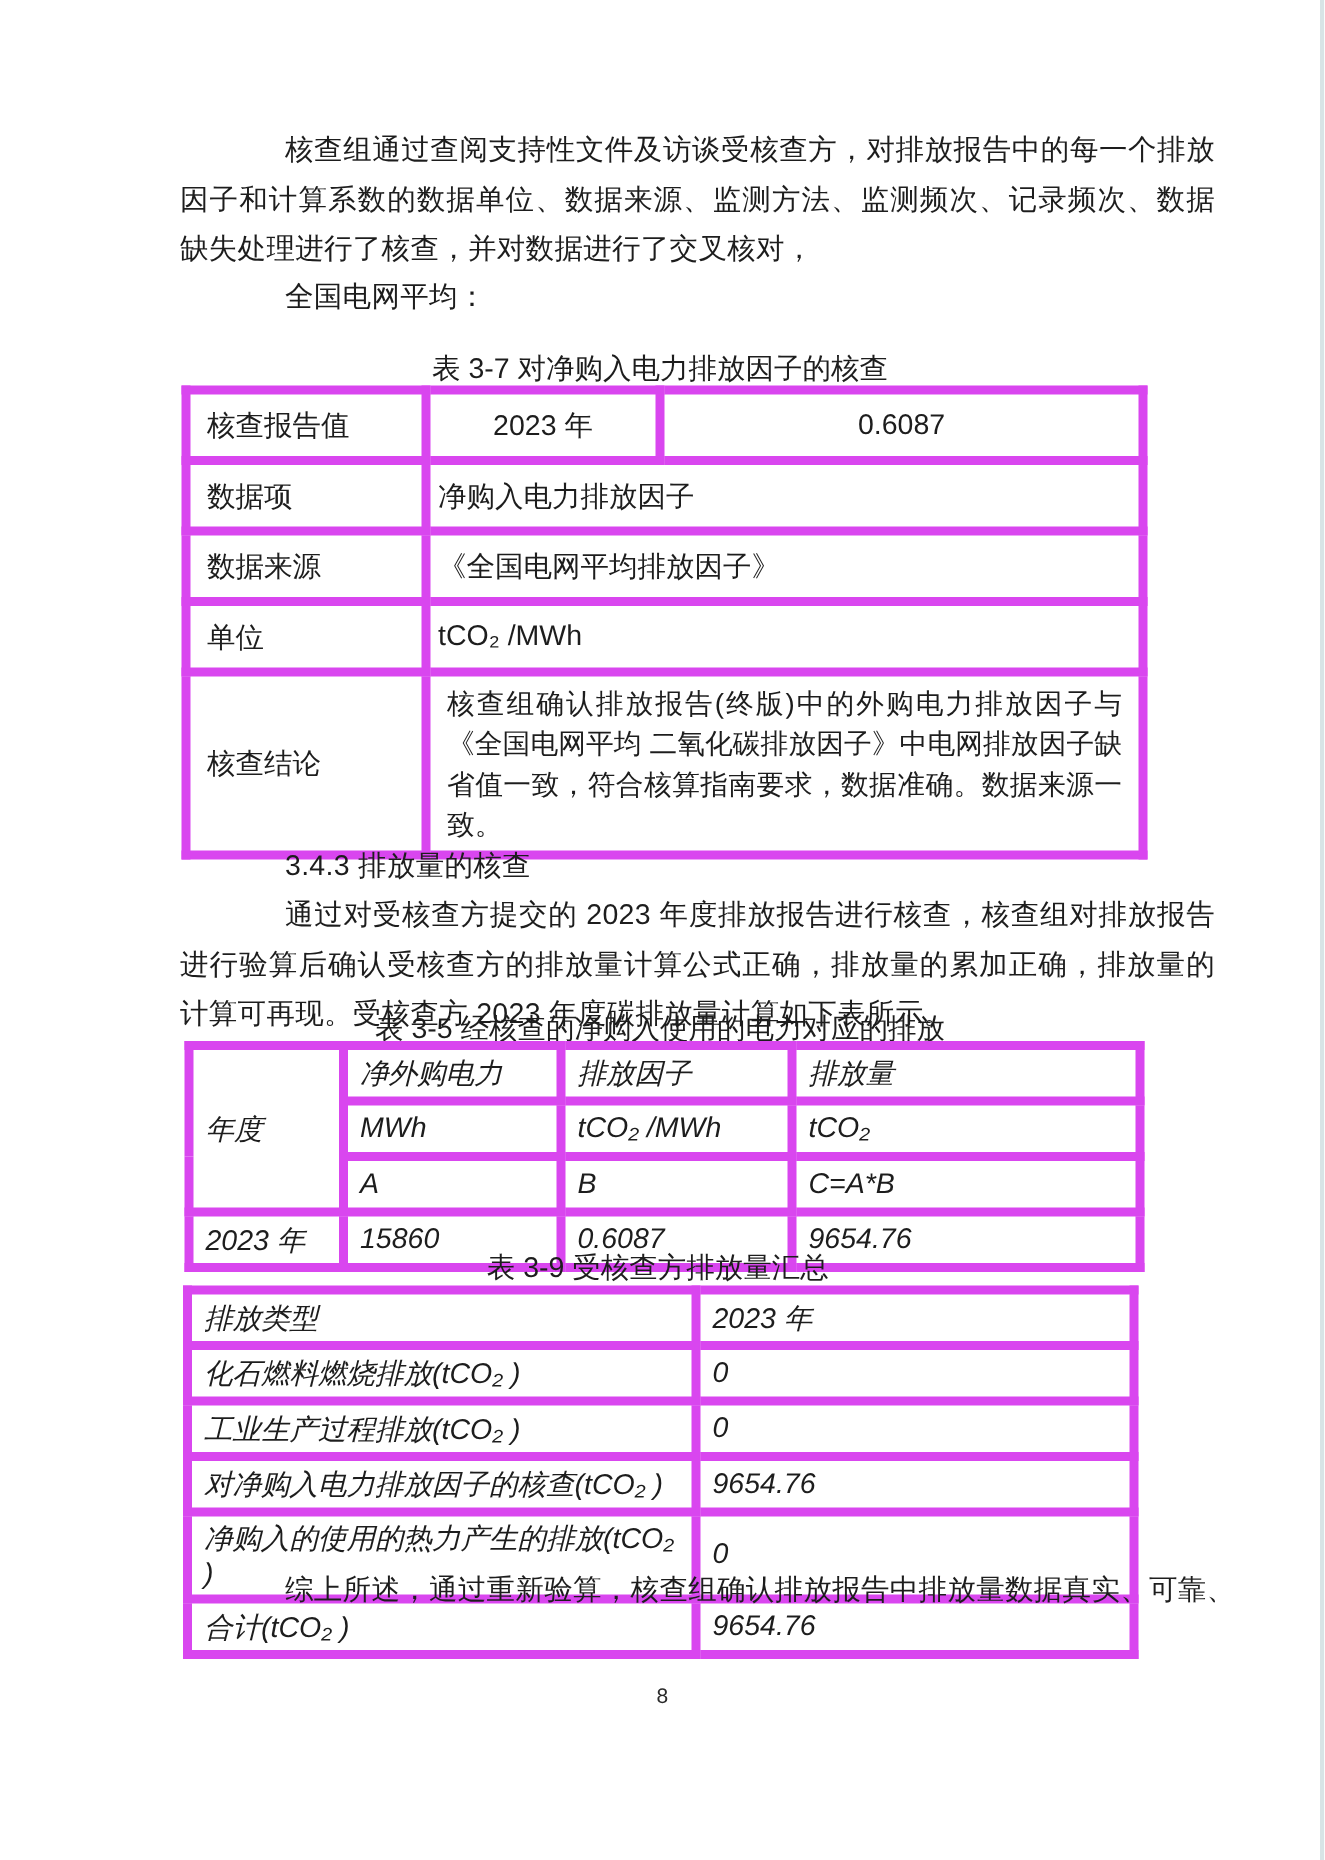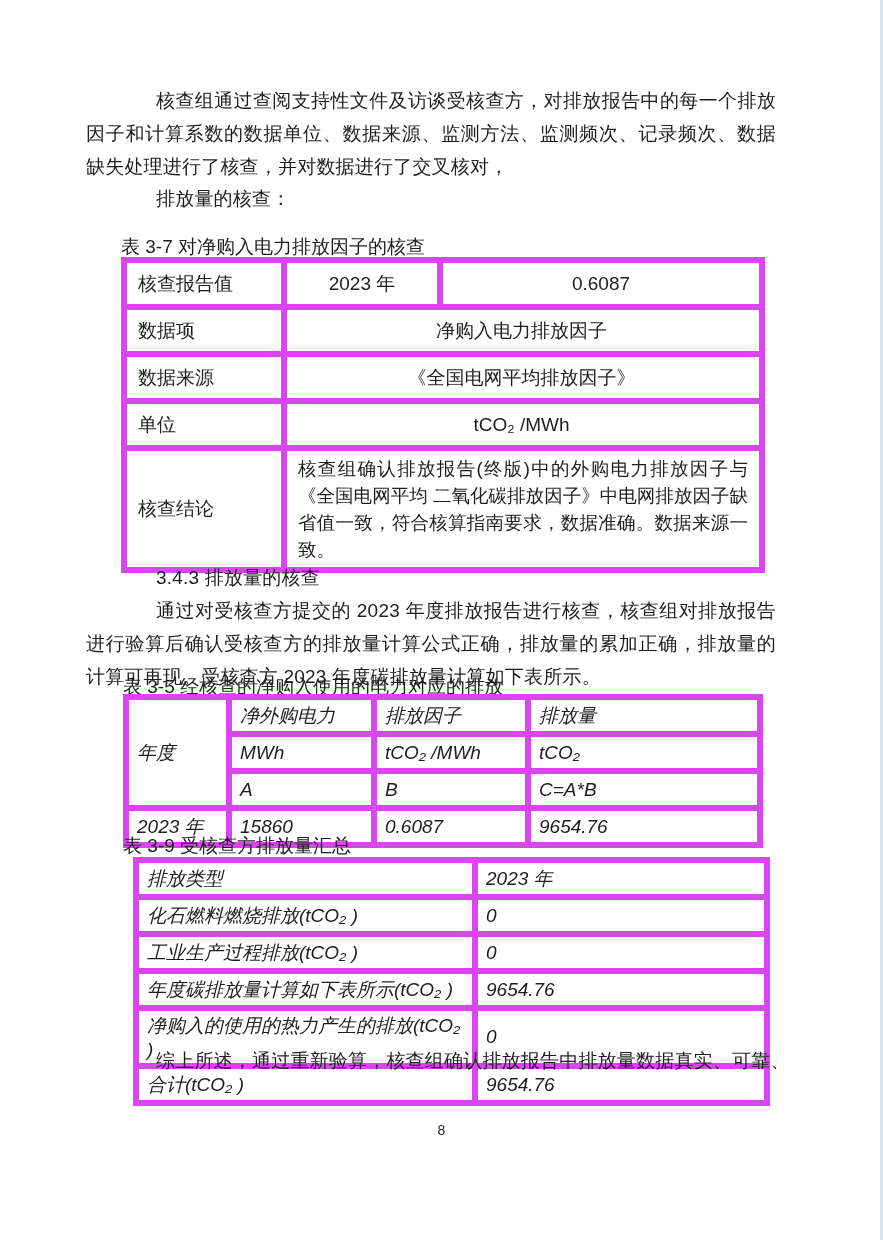--- a/index.html
+++ b/index.html
@@ -21,50 +21,50 @@
   .para {
     position: absolute;
     left: 86px;
     width: 690px;
     margin: 0;
     font-size: 19px;
     line-height: 33px;
     text-align: justify;
     letter-spacing: 0.2px;
   }
-  .indent { text-indent: 70px; }
+  .indent { text-indent: 70px; margin-left: 34px; }
   .oneline { white-space: nowrap; text-align: left; }
   .tbl-title {
     position: absolute;
     margin: 0;
     font-size: 19px;
     font-weight: normal;
     line-height: 22px;
-    text-align: left;
+    text-align: center;
     white-space: nowrap;
   }
   table.tbl {
     position: absolute;
     border-collapse: collapse;
     table-layout: fixed;
     font-size: 19px;
     color: #1d1d1d;
     border: 3px solid #2b2b2b;
   }
   table.tbl td {
     border: 6px solid #d946ef;
     padding: 2px 8px;
     vertical-align: middle;
     overflow: hidden;
   }
   
   .t37 td { height: 37px; }
   .t37 .lbl { text-align: left; padding-left: 11px; }
   .t37 .ctr { text-align: center; }
-  .t37 .val { text-align: center; padding-left: 5px; }
+  .t37 .val { text-align: left; padding-left: 5px; }
   .t37 td.multi {
     height: auto;
     font-size: 18.5px;
     line-height: 27px;
     text-align: justify;
     padding: 4px 11px;
   }
   
   .t38 td, .t39 td { height: 27px; text-align: left; font-style: italic; }
   .page-num {
@@ -79,21 +79,21 @@
 </style>
 </head>
 <body>
 
 <div class="page">
 
   <div class="edge-line"></div>
 
   <p class="para indent" style="top:84px">核查组通过查阅支持性文件及访谈受核查方，对排放报告中的每一个排放因子和计算系数的数据单位、数据来源、监测方法、监测频次、记录频次、数据缺失处理进行了核查，并对数据进行了交叉核对，</p>
 
-  <p class="para indent oneline" style="top:182px">排放量的核查：</p>
+  <p class="para indent oneline" style="top:182px">全国电网平均：</p>
 
 
   <h4 class="tbl-title" style="top:236px; left:121px; width:638px">表 3-7 对净购入电力排放因子的核查</h4>
 
   <table class="tbl t37" style="top:257px; left:121px; width:638px">
     <colgroup>
         <col style="width:160px">
         <col style="width:156px">
         <col style="width:322px">
       </colgroup>
@@ -157,40 +157,40 @@
         <td>2023 年</td>
         <td>15860</td>
         <td>0.6087</td>
         <td>9654.76</td>
       </tr>
     </tbody>
   </table>
 
   <h4 class="tbl-title" style="top:835px; left:123px; width:631px">表 3-9 受核查方排放量汇总</h4>
 
-  <table class="tbl t39" style="top:857px; left:133px; width:631px">
+  <table class="tbl t39" style="top:857px; left:122px; width:631px">
     <colgroup>
         <col style="width:339px">
         <col style="width:292px">
       </colgroup>
     <tbody>
       <tr>
         <td>排放类型</td>
         <td>2023 年</td>
       </tr>
       <tr>
         <td>化石燃料燃烧排放(tCO₂ )</td>
         <td>0</td>
       </tr>
       <tr>
         <td>工业生产过程排放(tCO₂ )</td>
         <td>0</td>
       </tr>
       <tr>
-        <td>年度碳排放量计算如下表所示(tCO₂ )</td>
+        <td>对净购入电力排放因子的核查(tCO₂ )</td>
         <td>9654.76</td>
       </tr>
       <tr>
         <td>净购入的使用的热力产生的排放(tCO₂ )</td>
         <td>0</td>
       </tr>
       <tr>
         <td>合计(tCO₂ )</td>
         <td>9654.76</td>
       </tr>

